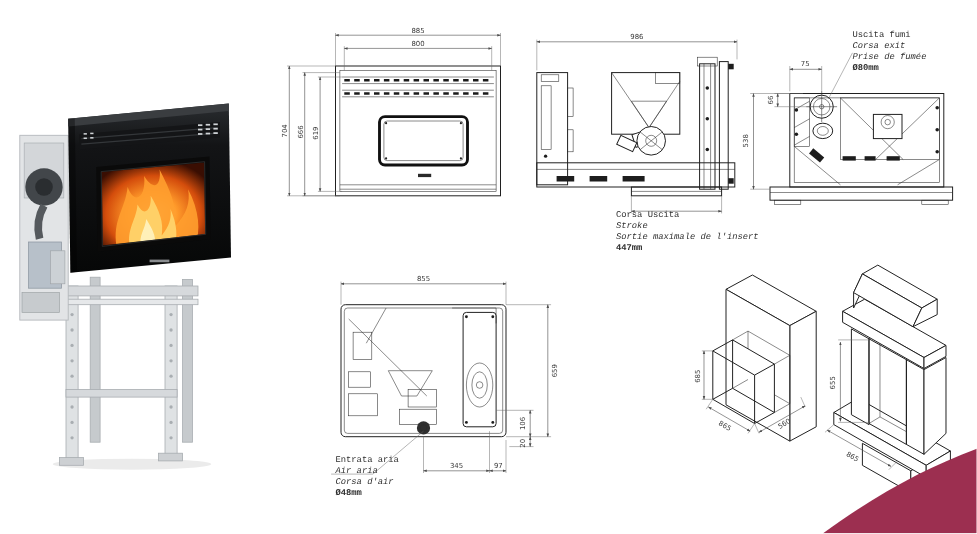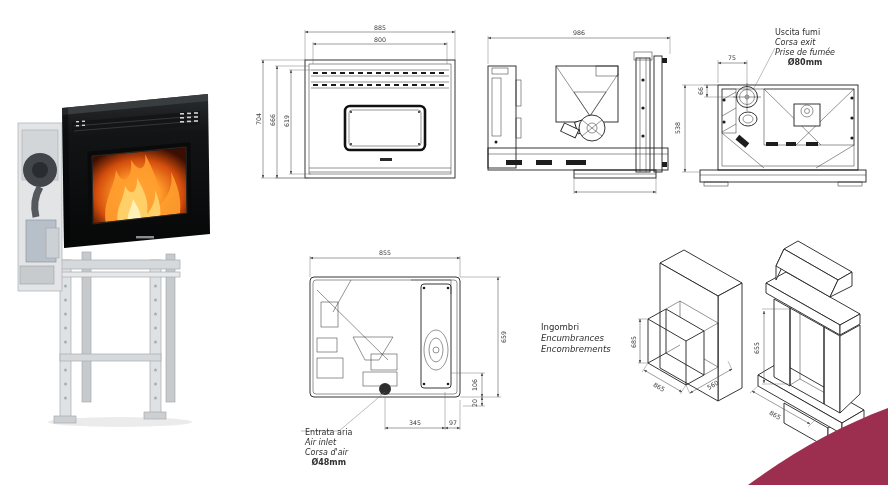--- a/index.html
+++ b/index.html
@@ -9,23 +9,23 @@
   .abs{position:absolute;}
   svg{display:block;overflow:visible;}
   
   .ol{stroke:#1f1f1f;stroke-width:.9;fill:none;}
   .wf{stroke:#1f1f1f;stroke-width:.9;fill:#fff;}
   .tl{stroke:#2a2a2a;stroke-width:.5;fill:none;}
   .dk{fill:#1d1d1d;stroke:none;}
   .dl{stroke:#4d4d4d;stroke-width:.55;fill:none;}
   .xl{stroke:#6b6b6b;stroke-width:.45;fill:none;}
   text.dim{font-family:"DejaVu Sans",sans-serif;font-size:6.3px;fill:#3b3b3b;}
-  .note{position:absolute;font-size:8px;line-height:10px;color:#2e2e2e;white-space:nowrap;}
+  .note{position:absolute;font-size:8px;line-height:10px;color:#2e2e2e;white-space:nowrap;font-family:Liberation Mono, monospace;}
   .note .i{font-style:italic;}
-  .note .v{font-weight:600;text-align:center;}
+  .note .v{font-weight:600;}
   .ing{font-size:8.5px;line-height:11px;font-weight:500;}
 </style>
 </head>
 <body>
 
 <div id="sheet">
 
   <svg class="abs" style="left:2px;top:18px;" width="238" height="410" viewBox="0 0 238 410">
     <defs>
       <linearGradient id="gbody" x1="0" y1="0" x2="0" y2="1">
@@ -222,20 +222,26 @@
       <rect class="ol" x="96" y="148" width="82" height="8"></rect>
       <line class="tl" x1="96" y1="152" x2="178" y2="152"></line>
     </g>
     <g>
       <line class="xl" x1="96" y1="156" x2="96" y2="172"></line>
         <line class="xl" x1="178" y1="156" x2="178" y2="172"></line>
       <line class="dl" x1="96" y1="170" x2="178" y2="170" marker-start="url(#svA)" marker-end="url(#svA)"></line>
     </g>
   </svg>
 
+  <div class="note abs" style="left:560px;top:191px;">
+    <div>Corsa Uscita</div>
+    <div class="i">Stroke</div>
+    <div class="i">Sortie maximale de l'insert</div>
+    <div class="v">447mm</div>
+  </div>
 
   <svg class="abs" style="left:666px;top:20px;" width="222" height="170" viewBox="0 0 222 170">
     <defs>
       <marker id="rvA" viewBox="0 0 10 10" refX="9" refY="5" markerWidth="6" markerHeight="6" orient="auto-start-reverse">
         <path d="M0 1.5 L10 5 L0 8.5 z" fill="#4d4d4d"></path>
       </marker>
     </defs>
     <g>
       <rect class="ol" x="52" y="65" width="140" height="85"></rect>
       <rect class="tl" x="56" y="69" width="132" height="77"></rect>
@@ -345,32 +351,27 @@
       <line class="xl" x1="92" y1="155" x2="92" y2="188"></line>
         <line class="xl" x1="152" y1="150" x2="152" y2="188"></line>
         <line class="xl" x1="167" y1="158" x2="167" y2="188"></line>
       <line class="dl" x1="92" y1="186" x2="152" y2="186" marker-start="url(#pvA)" marker-end="url(#pvA)"></line>
       <text class="dim" x="122" y="183" text-anchor="middle">345</text>
       <line class="dl" x1="152" y1="186" x2="167" y2="186" marker-start="url(#pvA)" marker-end="url(#pvA)"></line>
       <text class="dim" x="160" y="183" text-anchor="middle">97</text>
     </g>
   </svg>
 
-  <div class="note abs" style="left:305px;top:428px;">
+  <div class="note abs" style="left:305px;top:414px;">
     <div>Entrata aria</div>
-    <div class="i">Air inlet</div>
+    <div class="i">Air aria</div>
     <div class="i">Corsa d'air</div>
     <div class="v">Ø48mm</div>
   </div>
 
-  <div class="note ing abs" style="left:541px;top:322px;">
-    <div>Ingombri</div>
-    <div class="i">Encumbrances</div>
-    <div class="i">Encombrements</div>
-  </div>
 
   <svg class="abs" style="left:598px;top:243px;" width="170" height="185" viewBox="0 0 170 185">
     <defs>
       <marker id="i1A" viewBox="0 0 10 10" refX="9" refY="5" markerWidth="6" markerHeight="6" orient="auto-start-reverse">
         <path d="M0 1.5 L10 5 L0 8.5 z" fill="#4d4d4d"></path>
       </marker>
     </defs>
     <g>
       <polygon class="wf" points="62,20 86,7 144,40 120,53"></polygon>
       <polygon class="wf" points="120,53 144,40 144,145 120,158"></polygon>

